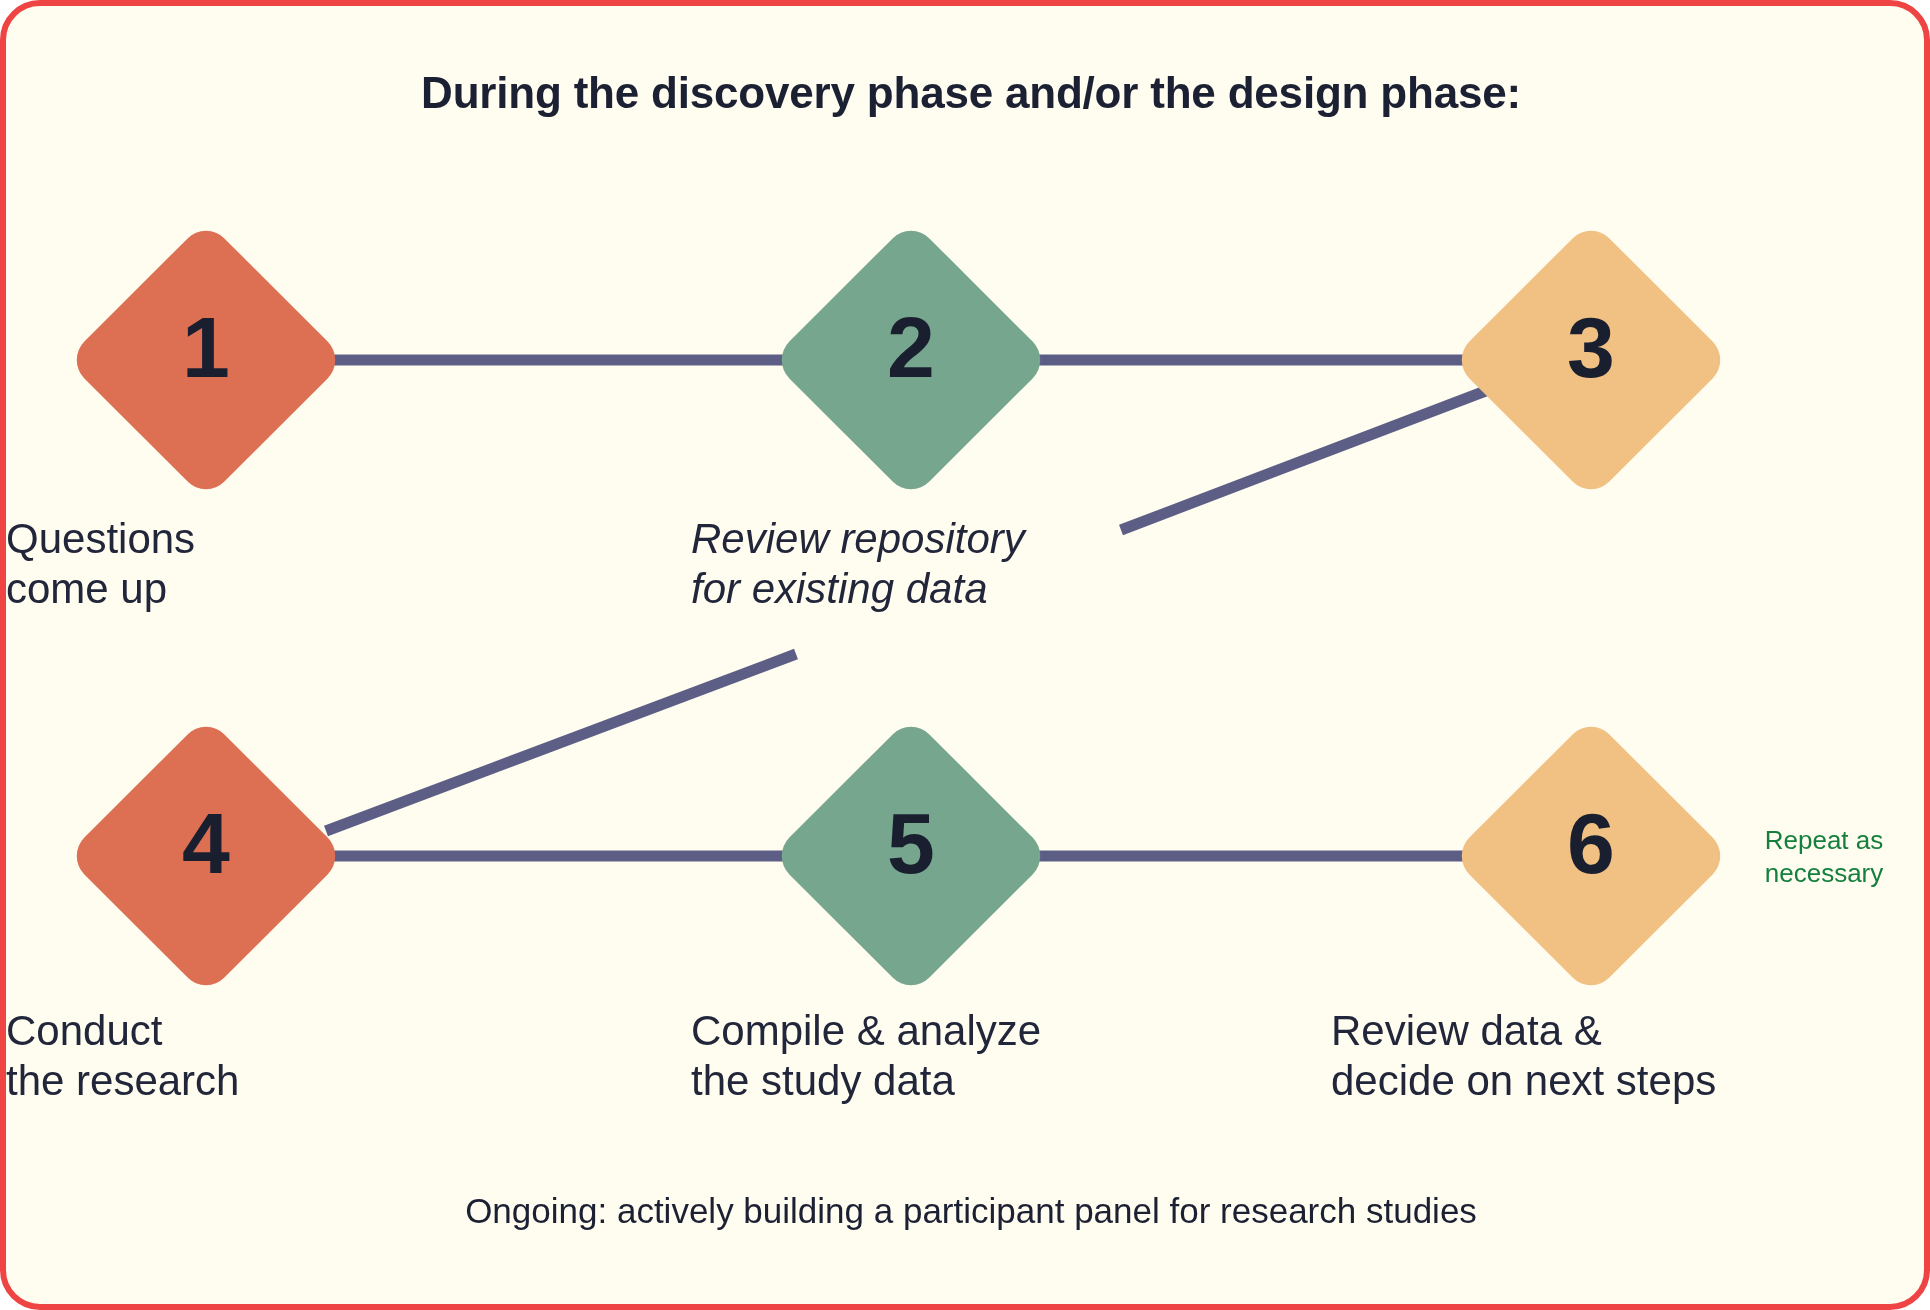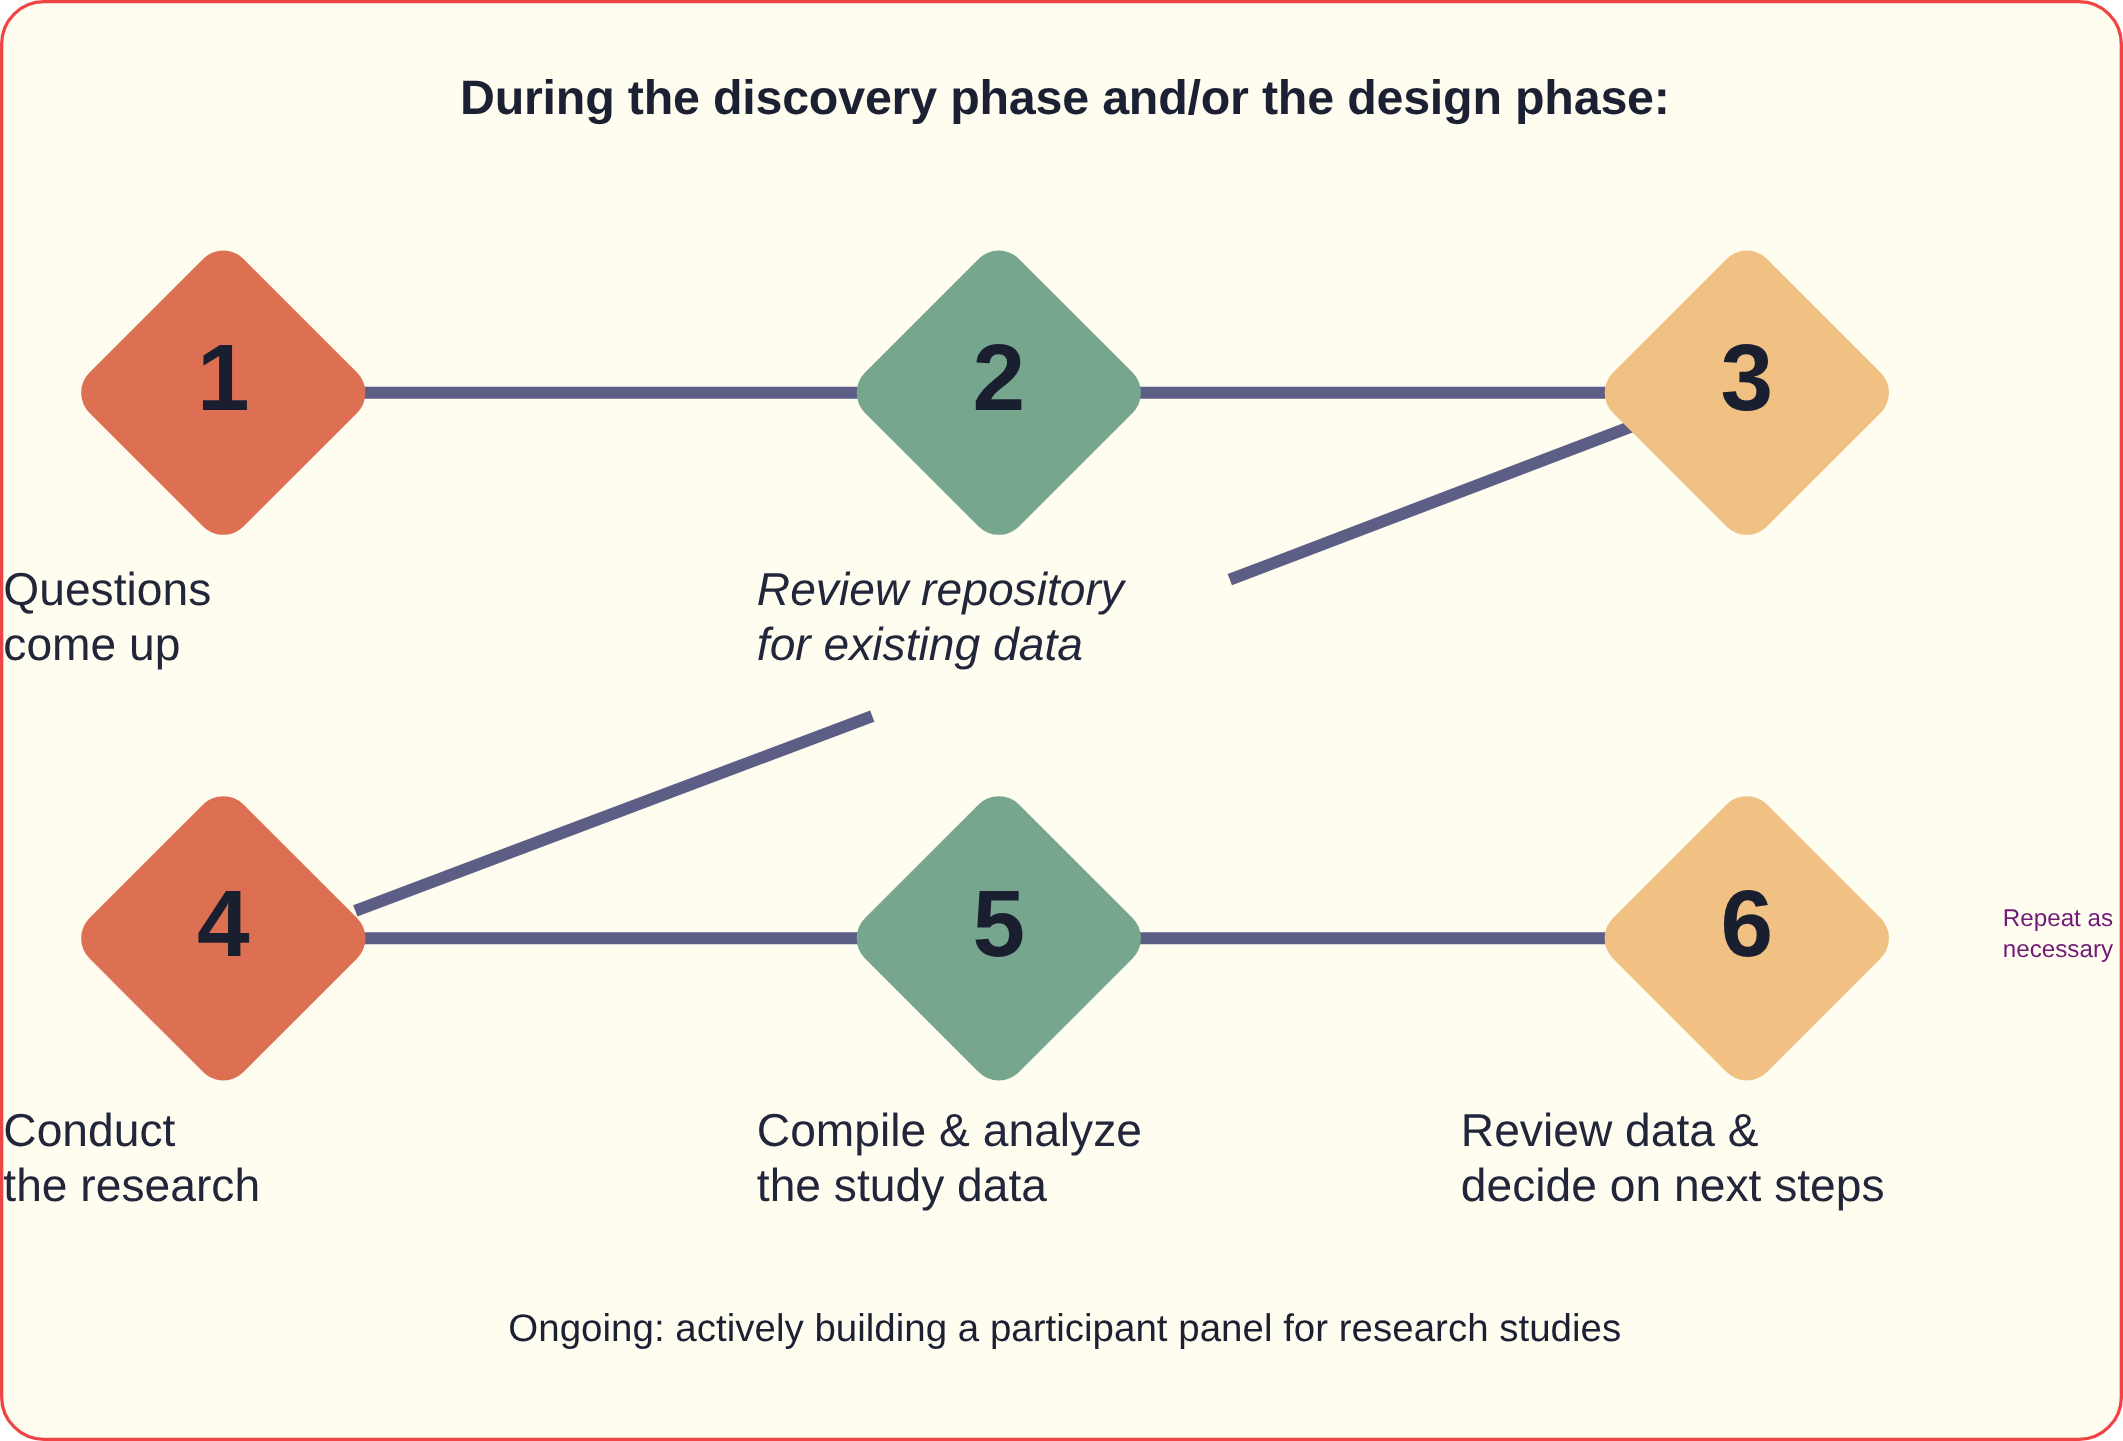--- a/index.html
+++ b/index.html
@@ -8,21 +8,21 @@
     background: #ffffff;
   }
   body {
     font-family: "Liberation Sans", sans-serif;
   }
   .canvas {
     position: relative;
     width: 1930px;
     height: 1310px;
     background: #FFFCF0;
-    border: 3px solid #ef4444;
+    border: 6px solid #ef4444;
     border-radius: 40px;
     box-sizing: border-box;
     overflow: hidden;
   }
   .flow-svg {
     position: absolute;
     left: 0;
     top: 0;
     width: 1930px;
     height: 1310px;
@@ -53,24 +53,24 @@
   }
   .node-label {
     position: absolute;
     font-size: 42px;
     line-height: 1.18;
     color: #22263A;
     white-space: pre-line;
   }
   .repeat-note {
     position: absolute;
-    font-size: 22px;
+    font-size: 26px;
     line-height: 1.25;
-    color: #701a75;
-    text-align: right;
+    color: #15803d;
+    text-align: center;
     white-space: pre-line;
   }
   .diamond-num {
     position: absolute;
     text-align: center;
     font-size: 86px;
     font-weight: bold;
     color: #1A1F30;
     pointer-events: none;
   }

